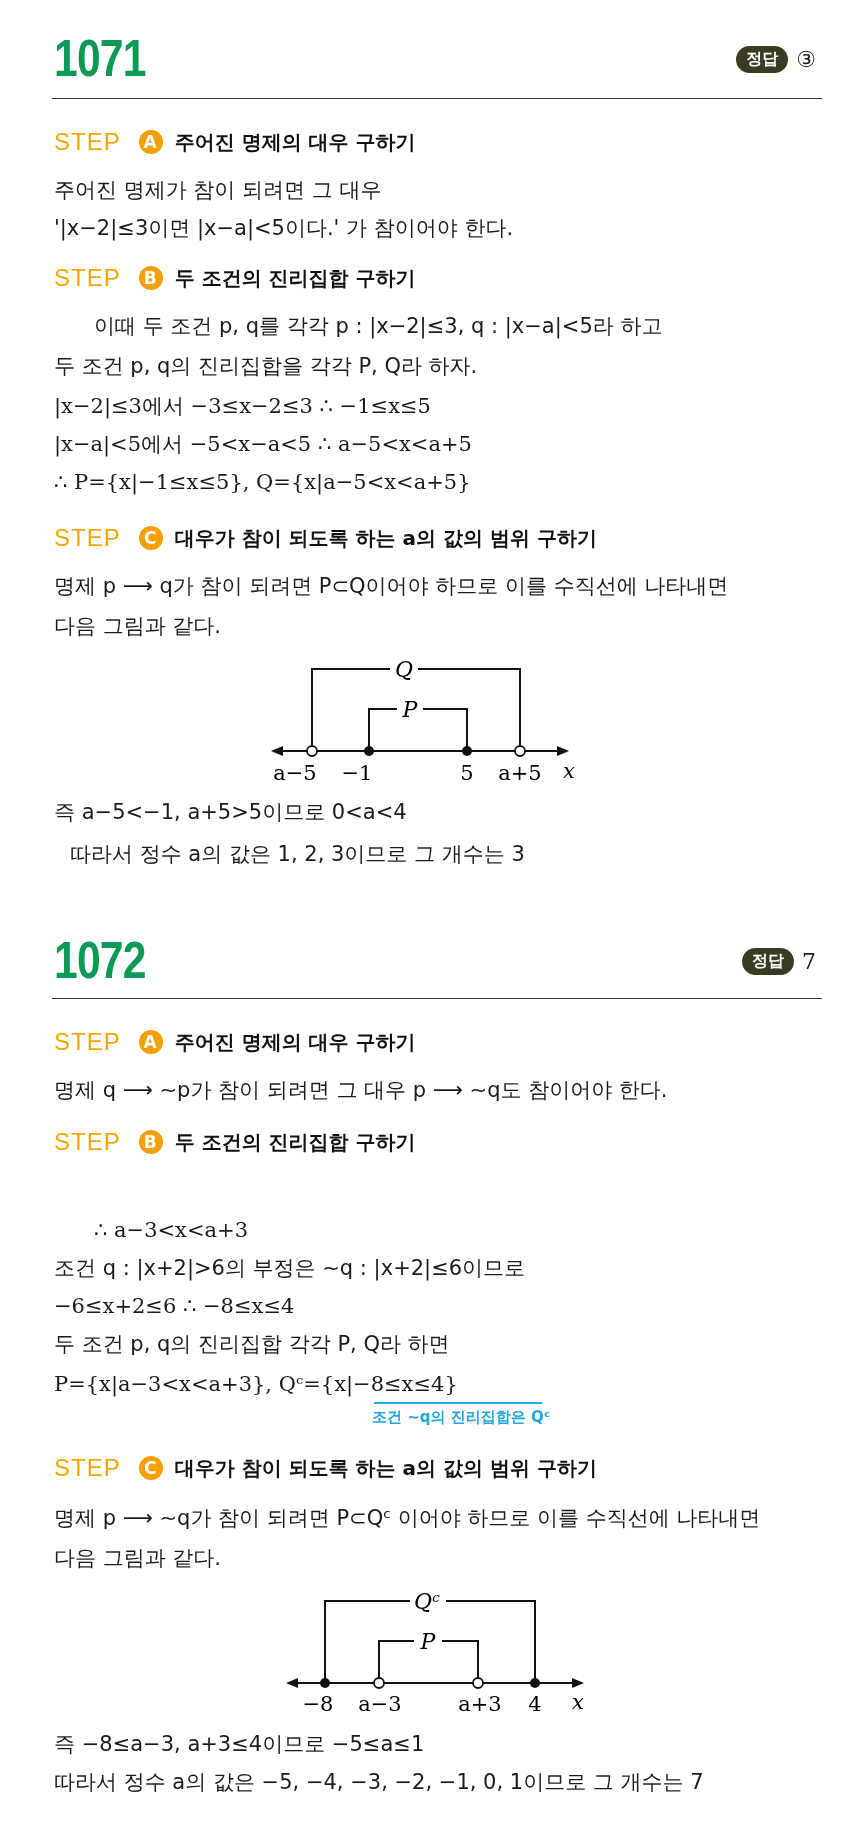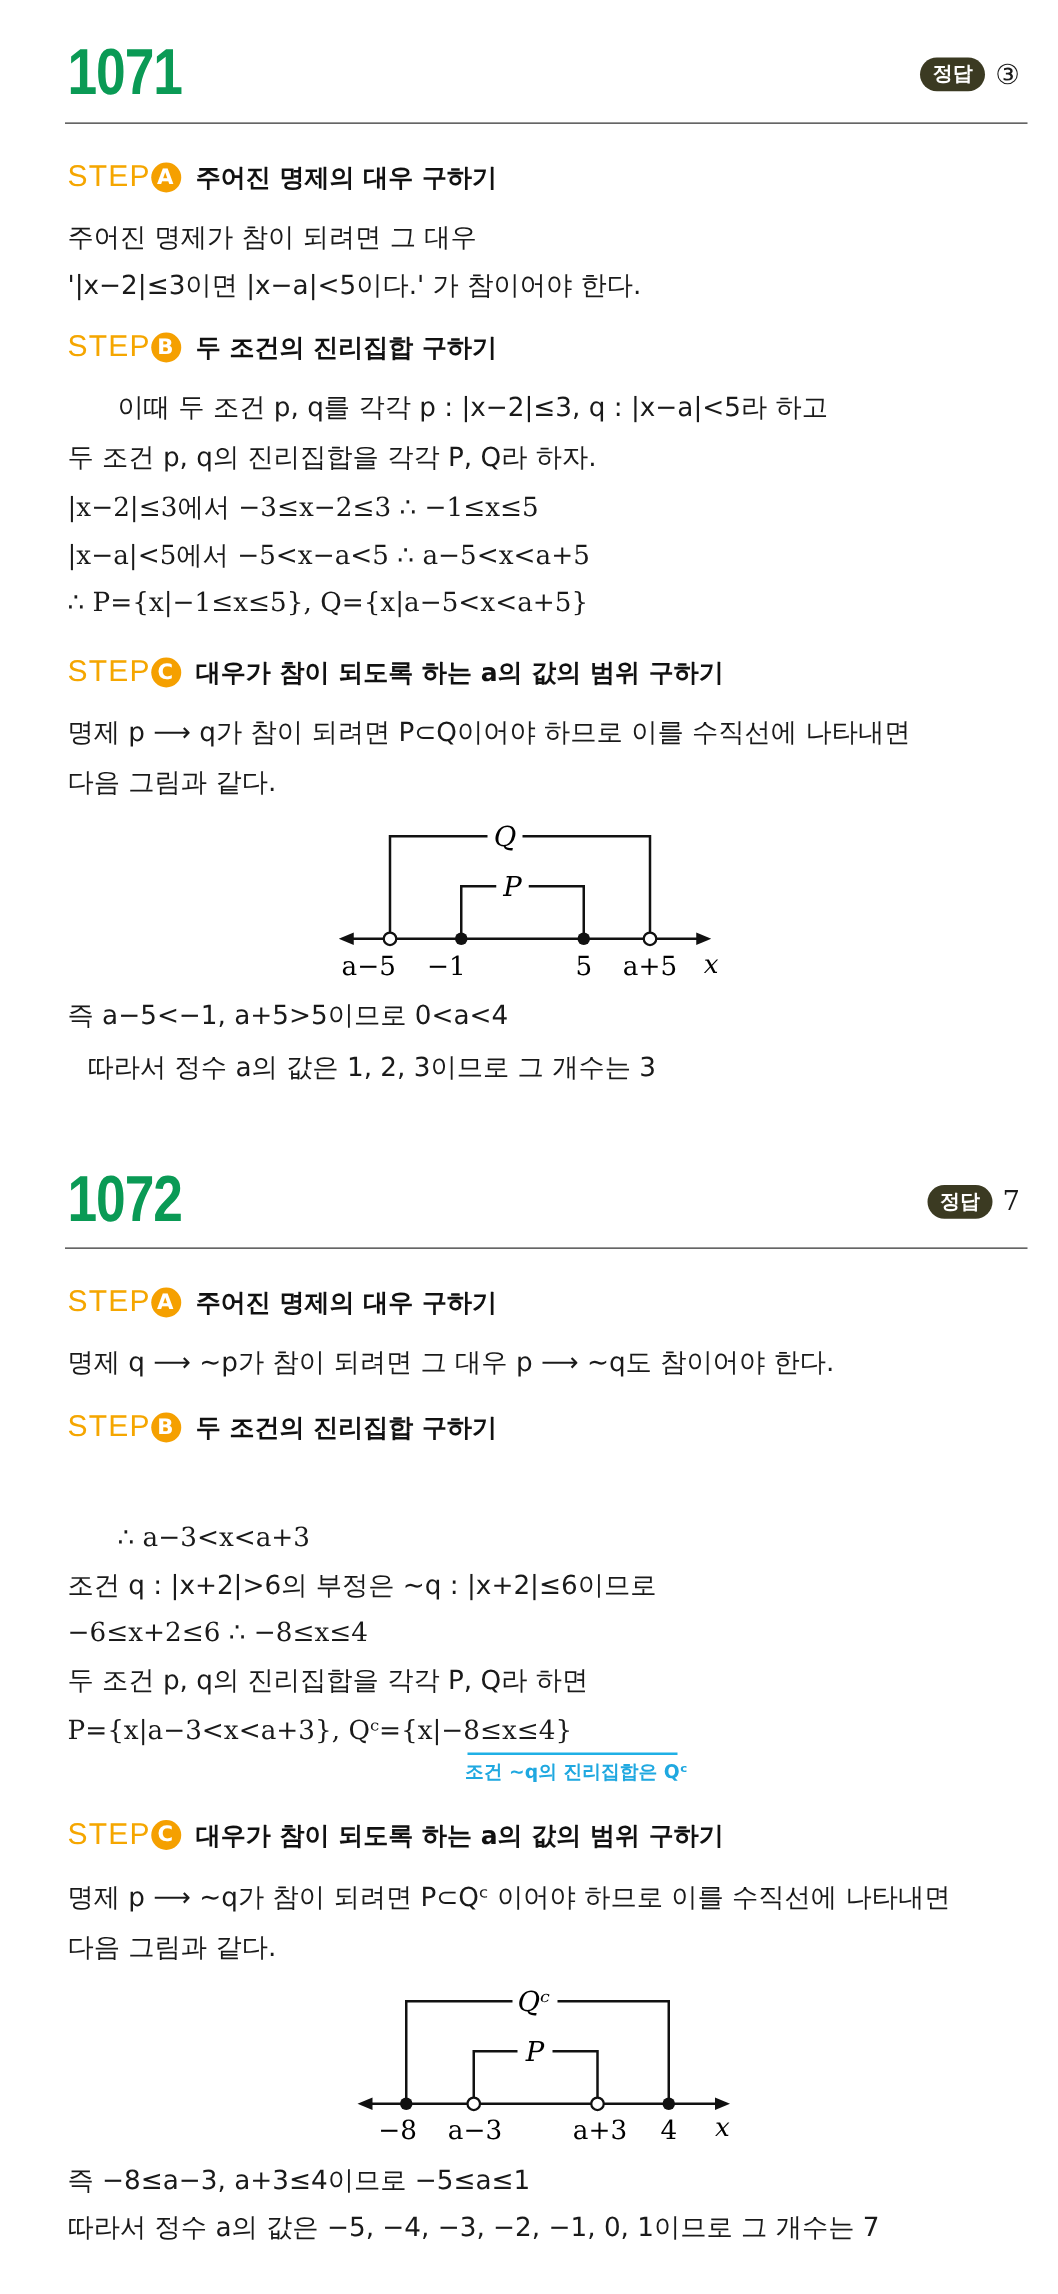--- a/index.html
+++ b/index.html
@@ -22,21 +22,21 @@
     font-size: 16px; padding: 3px 10px; font-weight: bold;
     font-family: "DejaVu Sans", sans-serif;
   }
   .ans-val { font-family: "DejaVu Serif", serif; font-size: 22px; }
   .rule { position: absolute; left: 52px; width: 770px; top: 98px; height: 0; border-top: 1.5px solid #333; }
 
   .line { position: absolute; left: 54px; font-size: 21px; white-space: nowrap; line-height: 28px; }
   .step { position: absolute; left: 54px; display: flex; align-items: center; gap: 12px; white-space: nowrap; }
   .step-label {
     font-family: "Liberation Sans", sans-serif; font-size: 24px; color: #f5a600; letter-spacing: 1px;
-    display: flex; align-items: center; gap: 0;
+    display: flex; align-items: center; gap: 18px;
   }
   .step-circle {
     display: inline-flex; width: 24px; height: 24px; border-radius: 50%;
     background: #f5a000; color: #fff; font-weight: bold; font-size: 17px;
     align-items: center; justify-content: center; font-family: "DejaVu Sans", sans-serif;
   }
   .step-title { font-size: 20px; font-weight: bold; color: #111; }
   .m { font-family: "DejaVu Serif", serif; }
   .note-underline { position: absolute; height: 0; border-top: 2px solid #1fb0e6; }
   .note { position: absolute; font-size: 15px; color: #1fa8e0; font-weight: bold; white-space: nowrap; }
@@ -136,21 +136,21 @@
   <div class="step" style="top:198px;">
     <span class="step-label">
         <span>STEP</span>
         <span class="step-circle">B</span>
       </span>
     <span class="step-title">두 조건의 진리집합 구하기</span>
   </div>
   <div class="line m" style="top:286px;margin-left:40px;">∴ a−3&lt;x&lt;a+3</div>
   <div class="line" style="top:324px;">조건 q : |x+2|&gt;6의 부정은 ∼q : |x+2|≤6이므로</div>
   <div class="line m" style="top:362px;">−6≤x+2≤6    ∴ −8≤x≤4</div>
-  <div class="line" style="top:400px;">두 조건 p, q의 진리집합을 각각 P, Q라 하면</div>
+  <div class="line" style="top:400px;">두 조건 p, q의 진리집합 각각 P, Q라 하면</div>
   <div class="line m" style="top:440px;">P={x|a−3&lt;x&lt;a+3}, Qᶜ={x|−8≤x≤4}</div>
   <div class="note-underline" style="left:374px; top:472px; width:168px;"></div>
   <div class="note" style="left:372px; top:478px;">조건 ∼q의 진리집합은 Qᶜ</div>
 
   <div class="step" style="top:524px;">
     <span class="step-label">
         <span>STEP</span>
         <span class="step-circle">C</span>
       </span>
     <span class="step-title">대우가 참이 되도록 하는 a의 값의 범위 구하기</span>

